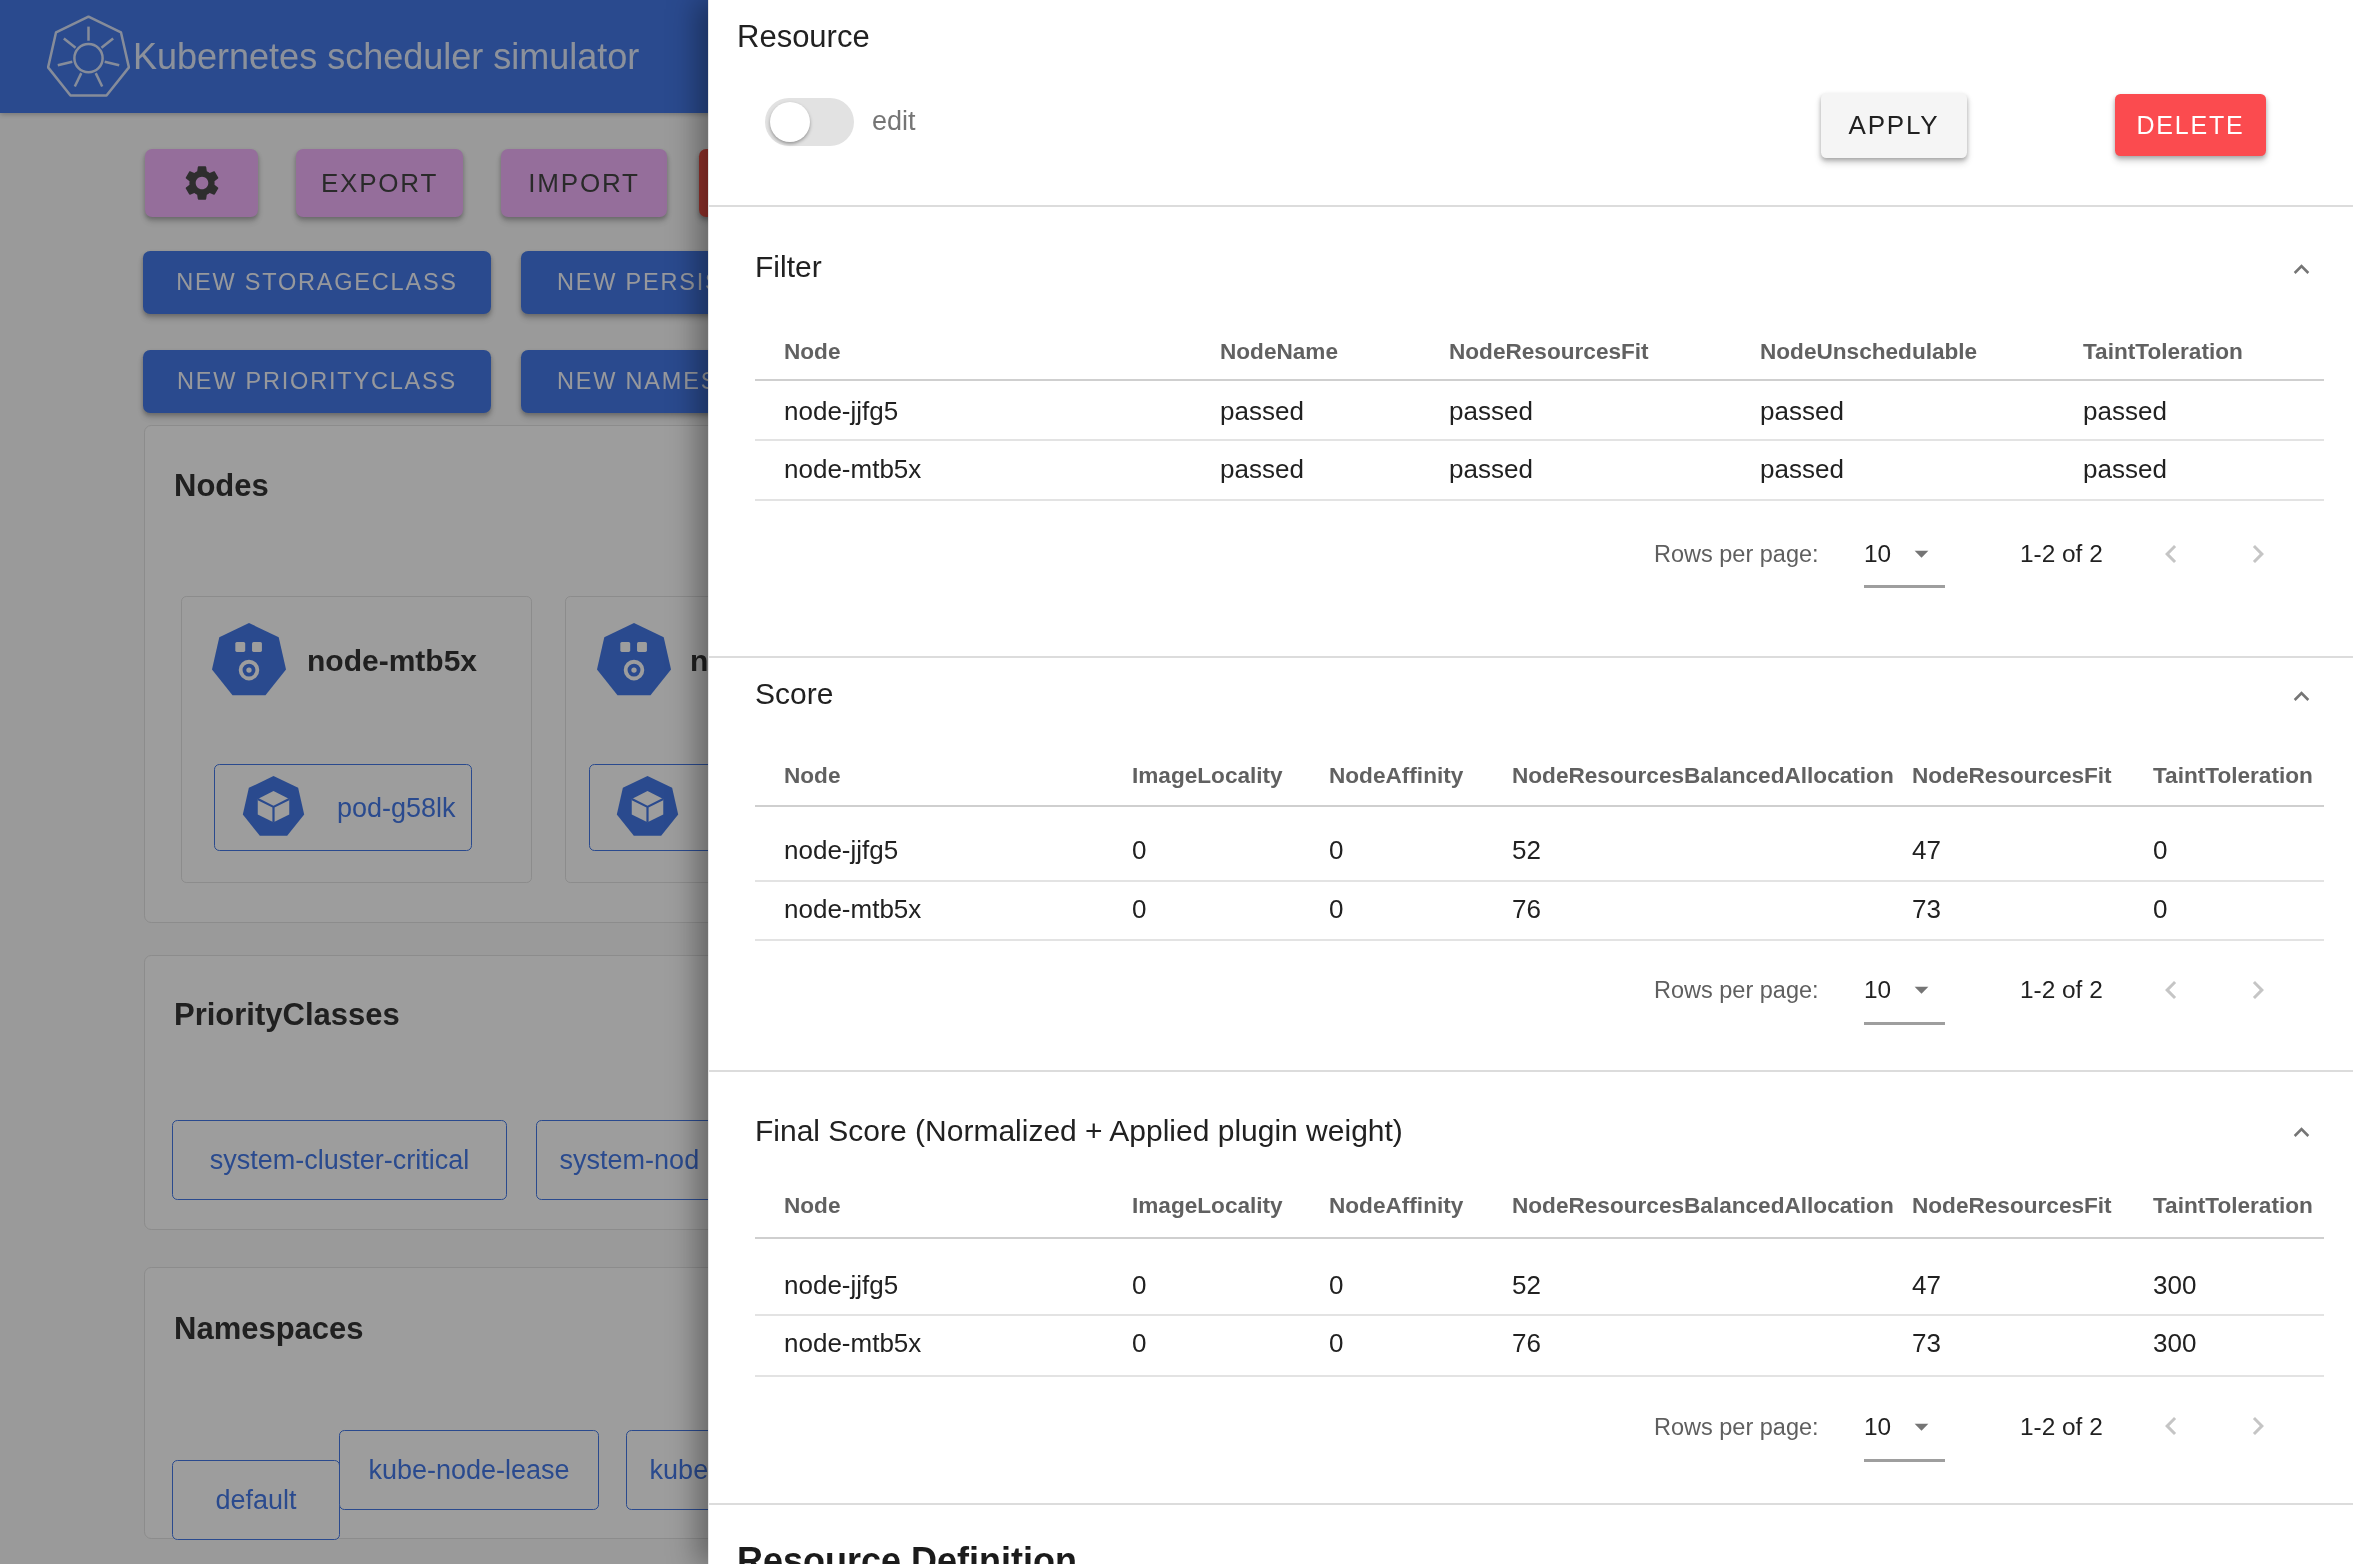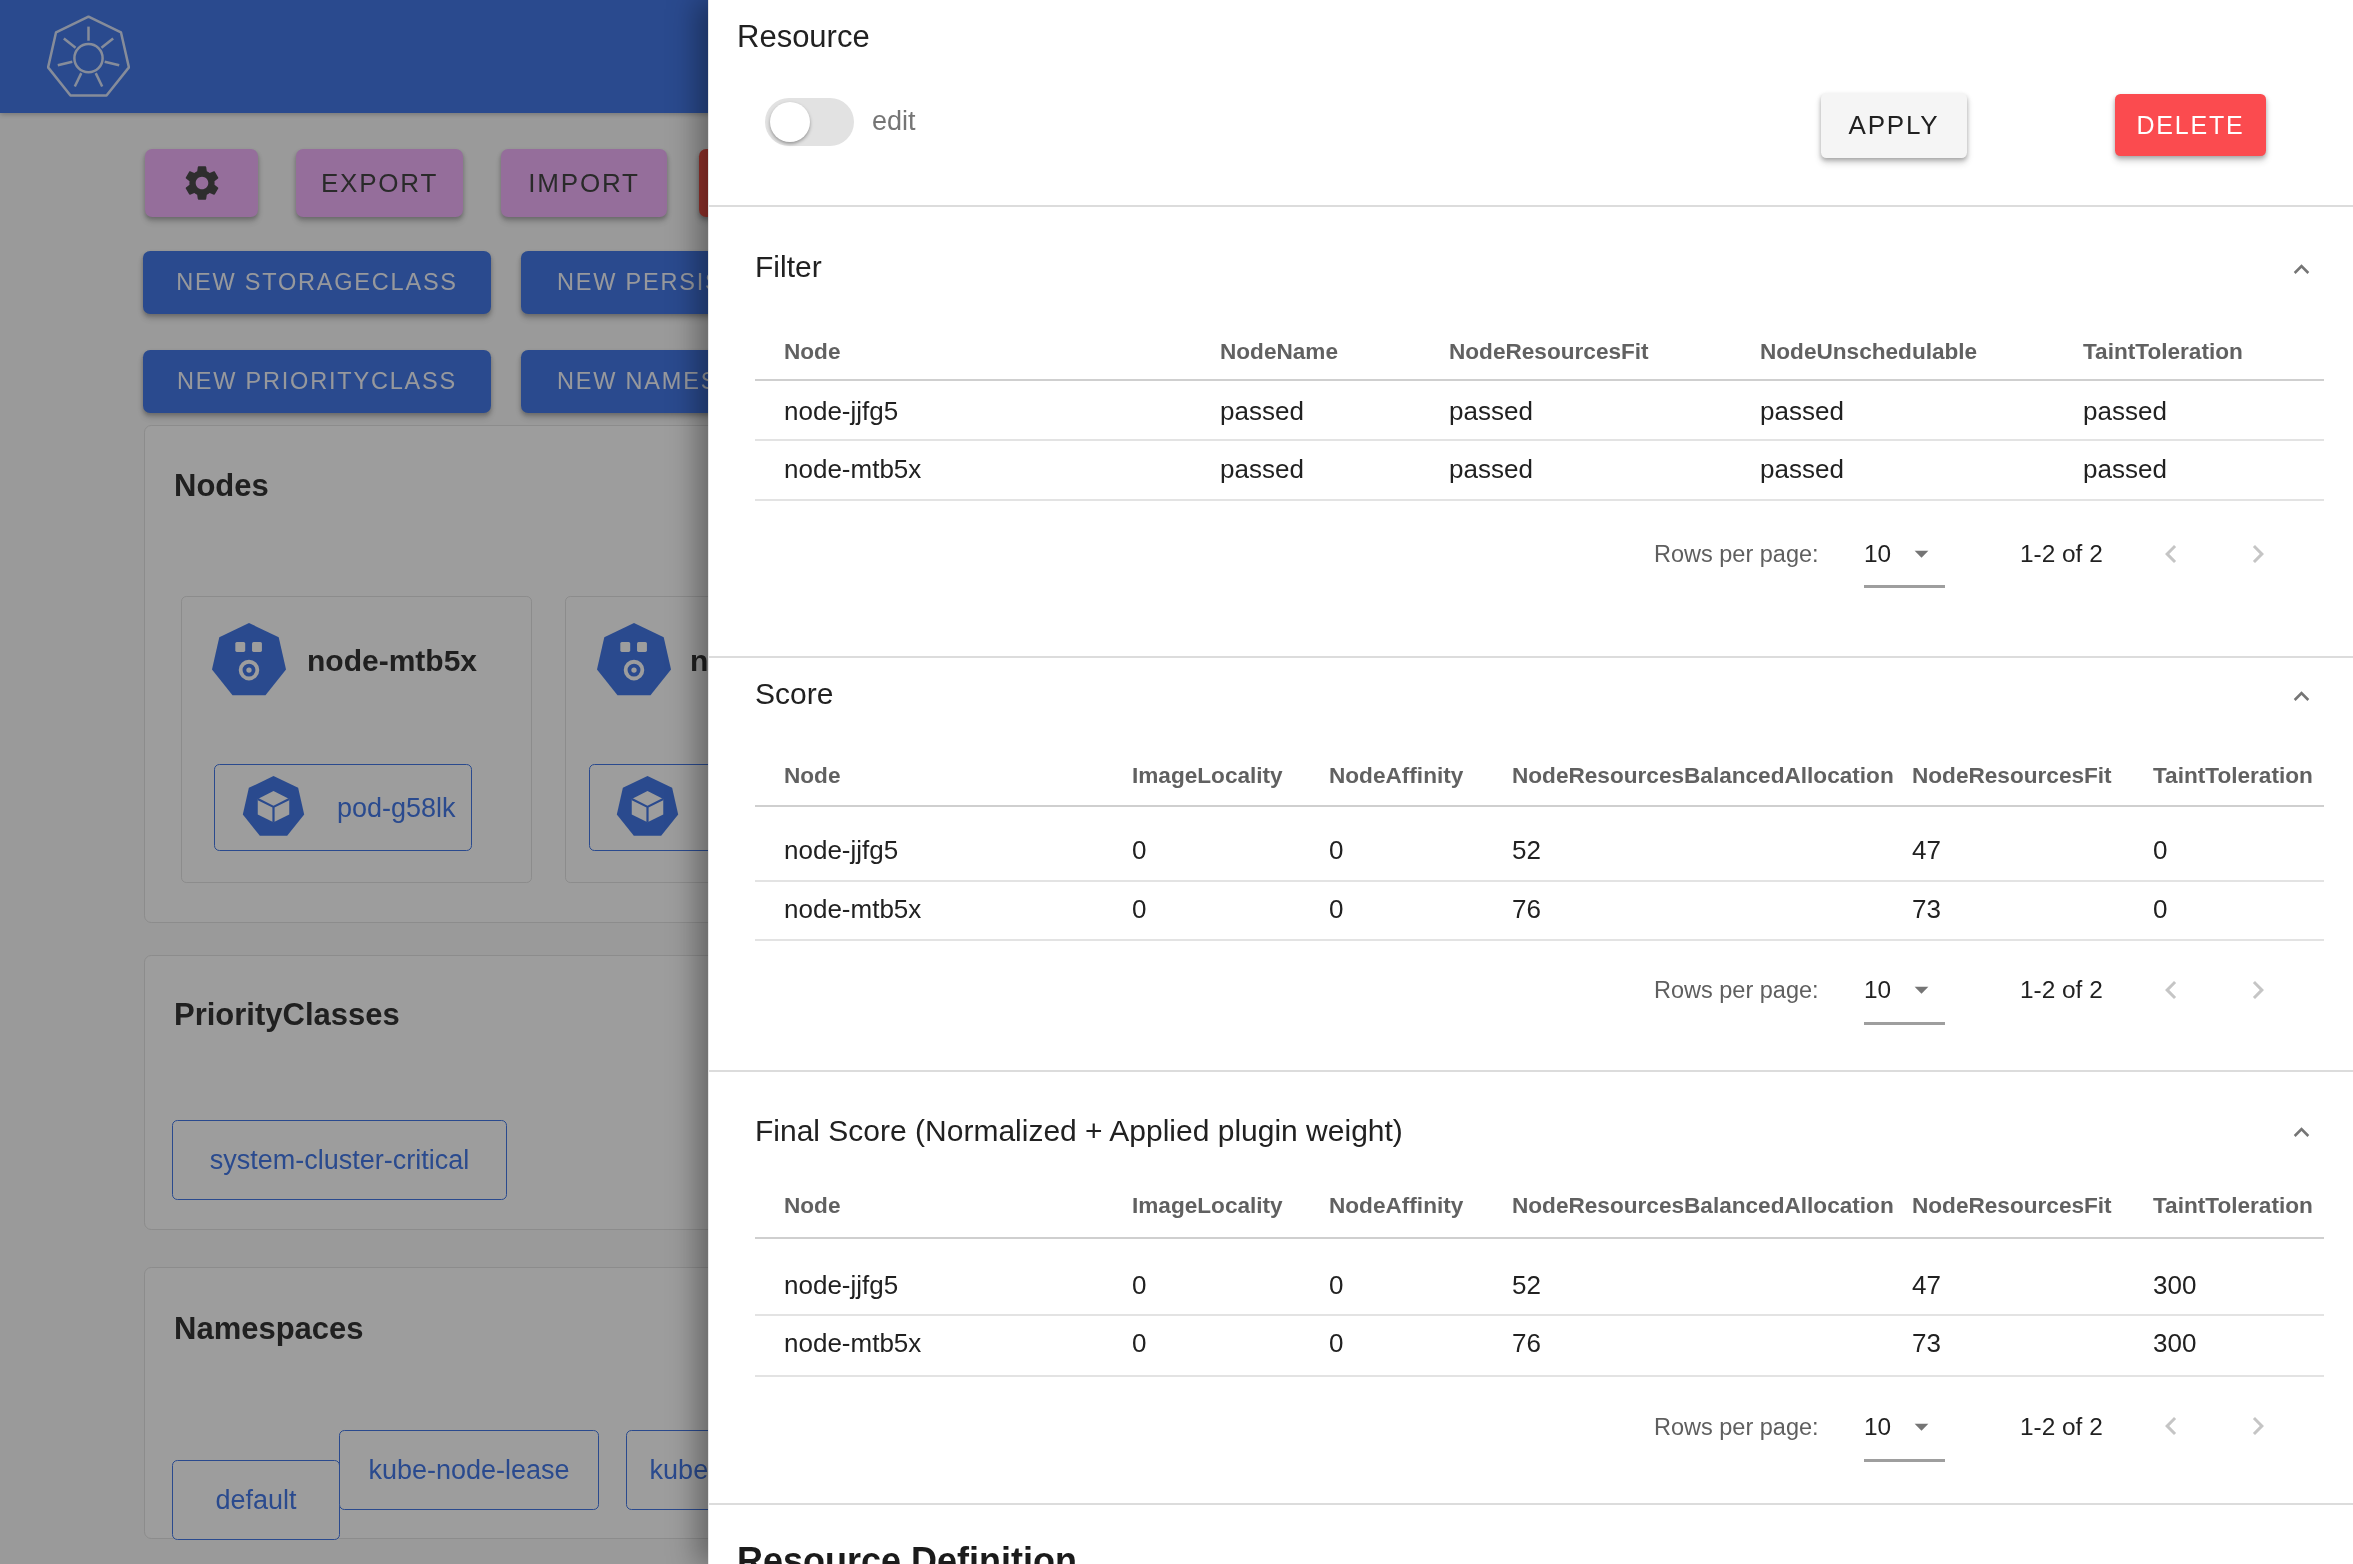--- a/index.html
+++ b/index.html
@@ -61,20 +61,21 @@
       <g stroke="rgba(255,255,255,0.8)" stroke-width="3">
         <line x1="50" y1="31" x2="50" y2="14"></line>
         <line x1="65.6" y1="39.5" x2="79.7" y2="28.3"></line>
         <line x1="69.5" y1="56.4" x2="87" y2="60.5"></line>
         <line x1="58.7" y1="70" x2="66.5" y2="86.2"></line>
         <line x1="41.3" y1="70" x2="33.5" y2="86.2"></line>
         <line x1="30.5" y1="56.4" x2="13" y2="60.5"></line>
         <line x1="34.4" y1="39.5" x2="20.3" y2="28.3"></line>
       </g>
     </svg>
+    <span class="abs vc app-title" style="left:133px;top:57px">Kubernetes scheduler simulator</span>
   </div>
 
   <div class="abs btn white-btn raised" style="left:145px;top:149px;width:113px;height:68px">
     <svg width="42" height="42" viewBox="0 0 24 24">
         <path fill="#3a3a3a" d="M19.14 12.94c.04-.3.06-.61.06-.94 0-.32-.02-.64-.07-.94l2.03-1.58c.18-.14.23-.41.12-.61l-1.92-3.32c-.12-.22-.37-.29-.59-.22l-2.39.96c-.5-.38-1.03-.7-1.62-.94l-.36-2.54c-.04-.24-.24-.41-.48-.41h-3.84c-.24 0-.43.17-.47.41l-.36 2.54c-.59.24-1.13.57-1.62.94l-2.39-.96c-.22-.08-.47 0-.59.22L2.74 8.87c-.12.21-.08.47.12.61l2.03 1.58c-.05.3-.09.63-.09.94s.02.64.07.94l-2.03 1.58c-.18.14-.23.41-.12.61l1.92 3.32c.12.22.37.29.59.22l2.39-.96c.5.38 1.03.7 1.62.94l.36 2.54c.05.24.24.41.48.41h3.84c.24 0 .44-.17.47-.41l.36-2.54c.59-.24 1.13-.56 1.62-.94l2.39.96c.22.08.47 0 .59-.22l1.92-3.32c.12-.22.07-.47-.12-.61l-2.01-1.58zM12 15.6c-1.98 0-3.6-1.62-3.6-3.6s1.62-3.6 3.6-3.6 3.6 1.62 3.6 3.6-1.62 3.6-3.6 3.6z"></path>
       </svg>
   </div>
   <div class="abs btn white-btn raised" style="left:296px;top:149px;width:167px;height:68px">EXPORT</div>
   <div class="abs btn white-btn raised" style="left:501px;top:149px;width:166px;height:68px">IMPORT</div>
   <div class="abs btn raised" style="left:699px;top:149px;width:63px;height:68px;background:#f44336"></div>
@@ -116,20 +117,21 @@
   <div class="abs btn outline-btn" style="left:589px;top:764px;width:226px;height:87px"></div>
   <svg class="abs" style="left:616px;top:776px" width="63" height="63" viewBox="0 0 100 100">
     <path d="M50 0 L89.1 18.8 L98.7 61.1 L71.7 95 L28.3 95 L1.3 61.1 L10.9 18.8 Z" fill="#326ce5"></path>
     <path d="M50 24 L75 36.5 L75 61 L50 73.5 L25 61 L25 36.5 Z" fill="#fff"></path>
     <path d="M25 36.5 L50 49 L75 36.5 M50 49 L50 73.5" fill="none" stroke="#326ce5" stroke-width="3.5"></path>
   </svg>
 
   <div class="abs card" style="left:144px;top:955px;width:633px;height:275px"></div>
   <span class="abs vc card-title" style="left:174px;top:1015px">PriorityClasses</span>
   <div class="abs btn outline-btn" style="left:172px;top:1120px;width:335px;height:80px">system-cluster-critical</div>
+  <div class="abs btn outline-btn" style="left:536px;top:1120px;width:308px;height:80px;justify-content:flex-start;padding-left:22.6px">system-nod</div>
 
   <div class="abs card" style="left:144px;top:1267px;width:633px;height:272px"></div>
   <span class="abs vc card-title" style="left:174px;top:1329px">Namespaces</span>
   <div class="abs btn outline-btn" style="left:172px;top:1460px;width:168px;height:80px">default</div>
   <div class="abs btn outline-btn" style="left:339px;top:1430px;width:260px;height:80px">kube-node-lease</div>
   <div class="abs btn outline-btn" style="left:626px;top:1430px;width:217px;height:80px;justify-content:flex-start;padding-left:22.6px">kube</div>
 
   <div class="abs scrim"></div>
 
   <div class="abs drawer">

